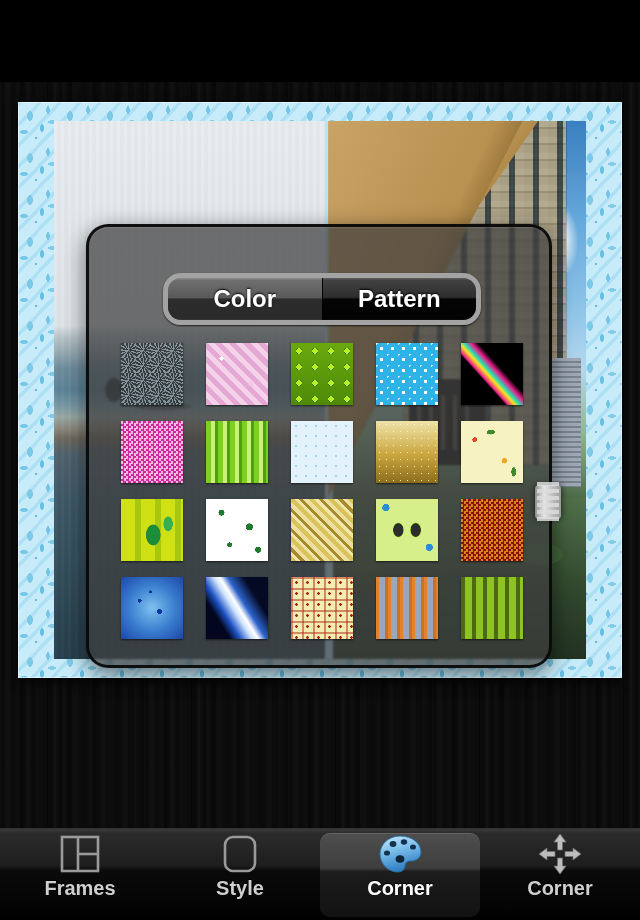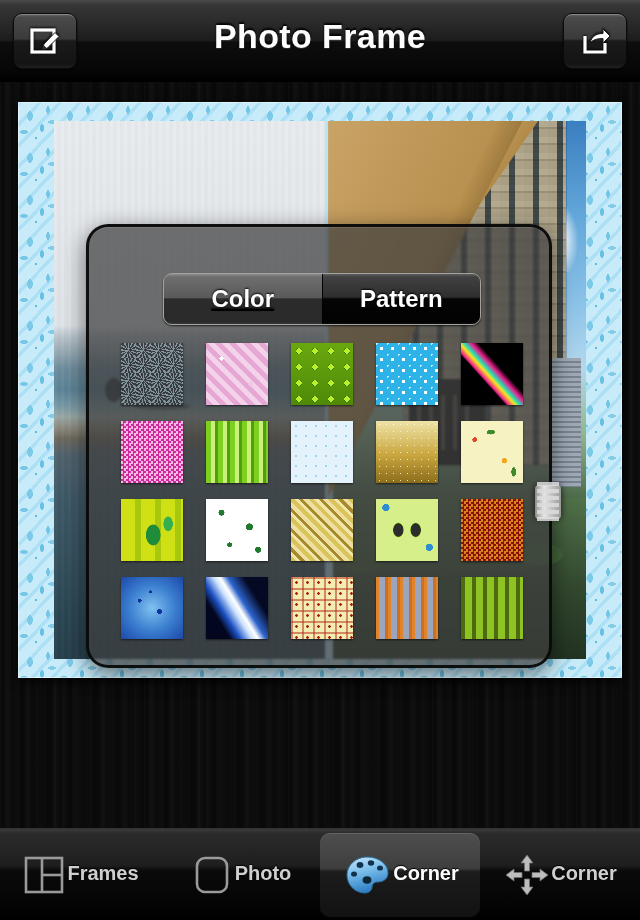--- a/index.html
+++ b/index.html
@@ -161,25 +161,24 @@
     background:rgba(62,62,62,.72);
     border:3px solid rgba(8,8,8,.92);
     box-shadow:0 6px 22px rgba(0,0,0,.55), inset 0 1px 0 rgba(255,255,255,.10);
     z-index:20;
     backdrop-filter:blur(1px);
   }
 
   
   .segmented{
     position:absolute; left:74px; top:46px; width:318px; height:52px;
-    border-radius:9px; overflow:hidden;
-    border:1px solid #a3a3a3;
+    border-radius:18px; overflow:hidden;
+    border:5px solid #a3a3a3;
     box-shadow:0 1px 2px rgba(0,0,0,.7), inset 0 1px 0 rgba(255,255,255,.16);
     display:flex;
-    text-decoration:underline;
   }
   .seg{
     flex:1; display:flex; align-items:center; justify-content:center;
     font-size:24px; font-weight:bold; color:#ffffff;
     text-shadow:0 -1px 2px rgba(0,0,0,.95);
   }
   .seg.sel{
     background:linear-gradient(to bottom,#8d8d8d 0%,#6e6e6e 6%,#5a5a5a 47%,#2c2c2c 50%,#2a2a2a 96%,#3a3a3a 100%);
     border-right:1px solid #000;
   }
@@ -219,21 +218,21 @@
 
   
   .tabbar{
     position:absolute; left:0; bottom:0; width:640px; height:92px;
     background:linear-gradient(to bottom,#3b3b3b 0%,#2b2b2b 5%,#1e1e1e 40%,#0a0a0a 46%,#050505 80%,#000 100%);
     border-top:1px solid #313131;
     display:flex; z-index:45;
   }
   .tab{
     flex:1; position:relative;
-    display:flex; flex-direction:row; align-items:center; justify-content:center;
+    display:flex; flex-direction:column; align-items:center; 
   }
   .tab .tab-hit{
     position:absolute; left:50%; transform:translateX(-50%);
     top:4px; width:160px; height:84px; border-radius:10px;
   }
   .tab.active .tab-hit{
     background:linear-gradient(to bottom,#4e4e4e 0%,#3e3e3e 42%,#1c1c1c 46%,#121212 100%);
     box-shadow:inset 0 1px 0 rgba(255,255,255,.12);
   }
   .tab-icon{ position:relative; height:50px; display:flex; align-items:center; justify-content:center; z-index:2; }
@@ -298,42 +297,20 @@
       <div class="sw" style="background: radial-gradient(4px at 30% 38%, rgb(14, 47, 156) 48%, transparent 52%), radial-gradient(5px at 62% 56%, rgb(16, 52, 159) 48%, transparent 52%), radial-gradient(3px at 48% 24%, rgb(14, 47, 156) 48%, transparent 52%), radial-gradient(rgb(127, 193, 239) 0%, rgb(59, 127, 208) 52%, rgb(27, 71, 168) 100%);"></div>
       <div class="sw" style="background: linear-gradient(58deg, rgb(2, 6, 31) 0px, rgb(2, 6, 31) 24%, rgb(29, 82, 196) 34%, rgb(207, 228, 255) 46%, rgb(255, 255, 255) 52%, rgb(44, 99, 204) 60%, rgb(4, 10, 36) 76%);"></div>
       <div class="sw" style="background: radial-gradient(3px, rgb(168, 31, 20) 45%, transparent 48%) 0px 0px / 11px 11px, repeating-linear-gradient(to right, rgba(180, 40, 25, 0.5) 0px, rgba(180, 40, 25, 0.5) 2px, transparent 2px, transparent 11px), repeating-linear-gradient(rgba(180, 40, 25, 0.5) 0px, rgba(180, 40, 25, 0.5) 2px, transparent 2px, transparent 11px), rgb(242, 237, 176);"></div>
       <div class="sw" style="background: repeating-linear-gradient(to right, rgb(224, 131, 42) 0px, rgb(224, 131, 42) 3px, rgb(154, 166, 189) 3px, rgb(154, 166, 189) 9px, rgb(207, 111, 34) 9px, rgb(207, 111, 34) 12px), repeating-linear-gradient(rgba(224, 131, 42, 0.55) 0px, rgba(224, 131, 42, 0.55) 3px, rgba(154, 166, 189, 0.5) 3px, rgba(154, 166, 189, 0.5) 9px, rgba(207, 111, 34, 0.55) 9px, rgba(207, 111, 34, 0.55) 12px);"></div>
       <div class="sw" style="background: repeating-linear-gradient(to right, rgb(76, 107, 16) 0px, rgb(76, 107, 16) 4px, rgb(143, 194, 35) 4px, rgb(143, 194, 35) 11px), repeating-linear-gradient(rgba(76, 107, 16, 0.62) 0px, rgba(76, 107, 16, 0.62) 4px, rgba(143, 194, 35, 0.5) 4px, rgba(143, 194, 35, 0.5) 11px);"></div>
     </div>
 
     <div class="knob"></div>
   </div>
 
-  <div class="header">
-    <div class="hdr-btn left">
-      <span>
-        <svg width="34" height="34" viewBox="0 0 34 34">
-          <rect x="4" y="6" width="22" height="22" fill="none" stroke="#fff" stroke-width="3.2"></rect>
-          <path d="M16 20 L27 8.5 L31 12.5 L19.5 24 L14.5 25.5 Z" fill="#fff" stroke="#222" stroke-width="1"></path>
-          <path d="M14.5 25.5 L16.2 21.8 L18.2 23.8 Z" fill="#1a1a1a"></path>
-        </svg>
-      </span>
-    </div>
-
-    <div class="header-title">Photo Frame</div>
-
-    <div class="hdr-btn right">
-      <span>
-        <svg width="34" height="34" viewBox="0 0 34 34">
-          <path d="M7 12 L7 28 L27 28 L27 19" fill="none" stroke="#fff" stroke-width="3.2"></path>
-          <path d="M12 19 C14 11, 20 9.5, 25 9.5 L25 5 L32 12 L25 19 L25 14.5 C20 14.5, 15 15.5, 12 19 Z" fill="#fff" stroke="#1a1a1a" stroke-width="1"></path>
-        </svg>
-      </span>
-    </div>
-  </div>
 
   <div class="tabbar">
 
     <div class="tab">
       <div class="tab-hit"></div>
       <div class="tab-icon">
         <svg width="46" height="46" viewBox="0 0 46 46">
           <rect x="5" y="6" width="36" height="34" fill="none" stroke="#9a9a9a" stroke-width="2.6"></rect>
           <line x1="21" y1="6" x2="21" y2="40" stroke="#9a9a9a" stroke-width="2.6"></line>
           <line x1="21" y1="23" x2="41" y2="23" stroke="#9a9a9a" stroke-width="2.6"></line>
@@ -342,21 +319,21 @@
       <div class="tab-label">Frames</div>
     </div>
 
     <div class="tab">
       <div class="tab-hit"></div>
       <div class="tab-icon">
         <svg width="46" height="46" viewBox="0 0 46 46">
           <rect x="8" y="6" width="30" height="34" rx="8" ry="8" fill="none" stroke="#9a9a9a" stroke-width="2.6"></rect>
         </svg>
       </div>
-      <div class="tab-label">Photo</div>
+      <div class="tab-label">Style</div>
     </div>
 
     <div class="tab active">
       <div class="tab-hit"></div>
       <div class="tab-icon">
         <svg width="52" height="46" viewBox="0 0 52 46">
           <defs>
             <linearGradient id="pal" x1="0" y1="0" x2="0.3" y2="1">
               <stop offset="0%" stop-color="#cfe9fb"></stop>
               <stop offset="45%" stop-color="#7cc0ec"></stop>

